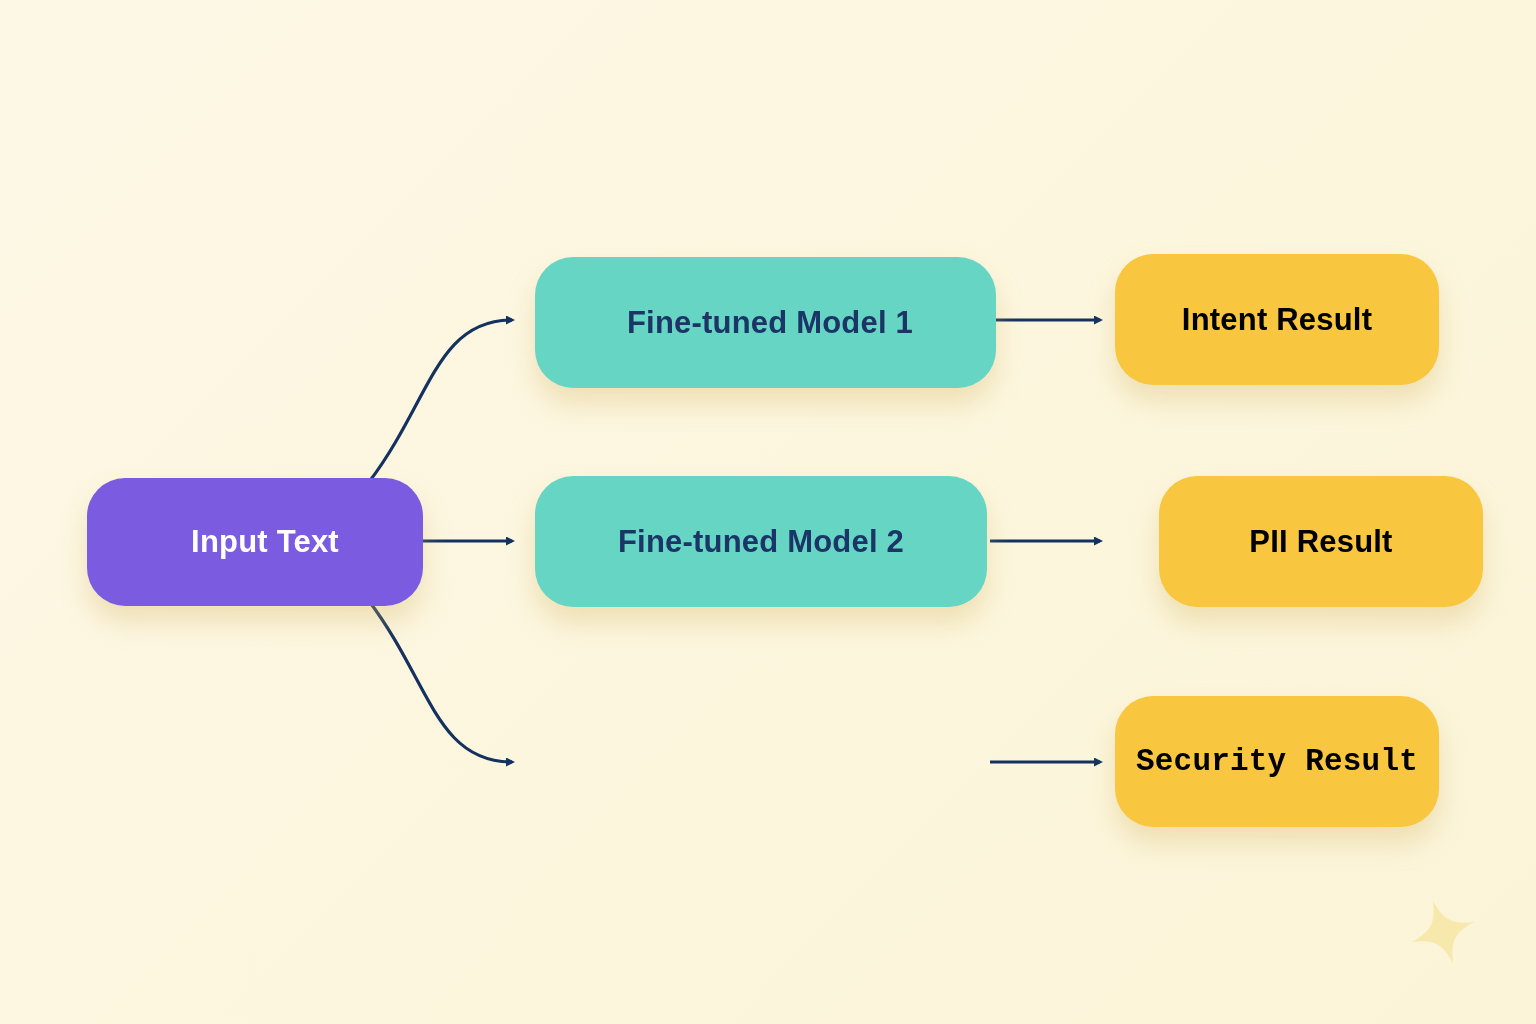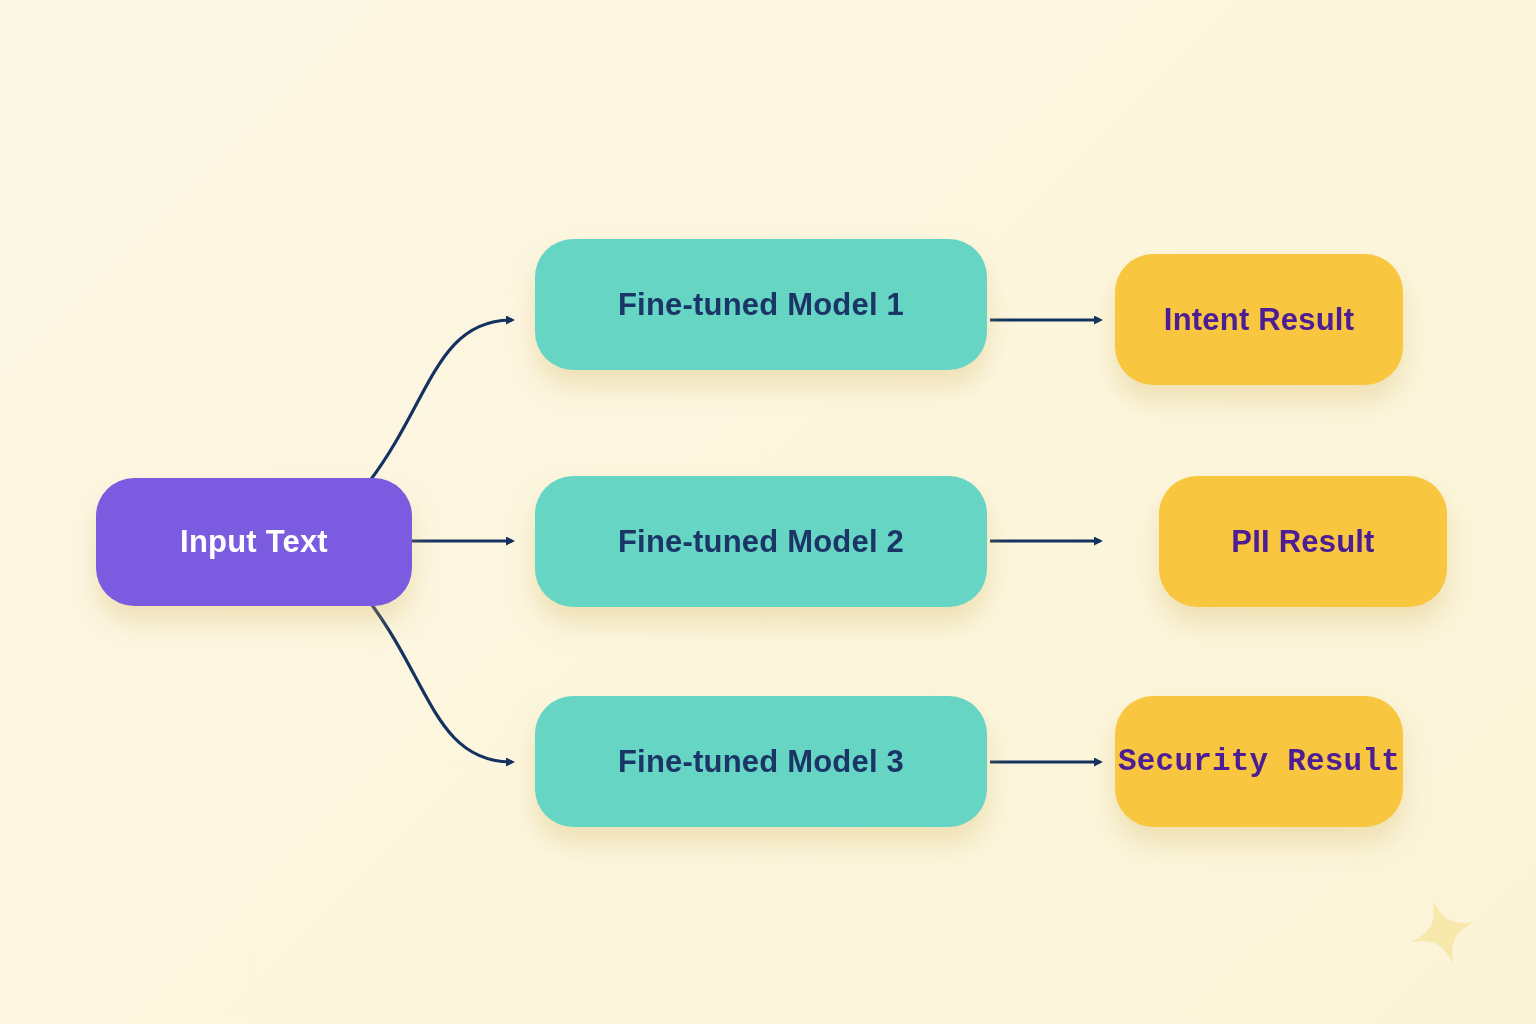--- a/index.html
+++ b/index.html
@@ -21,45 +21,46 @@
     position: absolute;
     display: flex;
     align-items: center;
     justify-content: center;
     font-weight: 700;
     border-radius: 38px;
     box-shadow: 0 16px 26px rgba(214, 182, 104, 0.35);
     letter-spacing: 0.2px;
   }
   .node-input {
-    left: 96px;
+    left: 87px;
     top: 478px;
     width: 316px;
     height: 128px;
     background: #7b5be0;
     color: #ffffff;
     font-size: 31px;
+    padding-left: 20px;
   }
   .node-model {
     left: 535px;
     width: 452px;
     height: 131px;
     background: #66d5c4;
     color: #1b3566;
     font-size: 31px;
   }
-  .node-model-1 { top: 239px; }
+  .node-model-1 { top: 257px; padding-left: 9px; }
   .node-model-2 { top: 476px; }
   .node-model-3 { top: 696px; }
   .node-result {
     left: 1115px;
-    width: 288px;
+    width: 324px;
     height: 131px;
     background: #f9c640;
-    color: #4c1d95;
+    color: #000000;
     font-size: 31px;
   }
   .node-result-1 { top: 254px; }
   .node-result-2 { top: 476px; margin-left: 44px; }
   .node-result-3 { top: 696px; font-family: Liberation Mono, monospace; }
   .arrows, .sparkle-layer {
     position: absolute;
     left: 0;
     top: 0;
     width: 1536px;
@@ -95,23 +96,20 @@
   <div class="node node-input">
     <span>Input Text</span>
   </div>
 
   <div class="node node-model node-model-1">
     <span>Fine-tuned Model 1</span>
   </div>
   <div class="node node-model node-model-2">
     <span>Fine-tuned Model 2</span>
   </div>
-  <div class="node node-model node-model-3">
-    <span>Fine-tuned Model 3</span>
-  </div>
 
   <div class="node node-result node-result-1">
     <span>Intent Result</span>
   </div>
   <div class="node node-result node-result-2">
     <span>PII Result</span>
   </div>
   <div class="node node-result node-result-3">
     <span>Security Result</span>
   </div>

